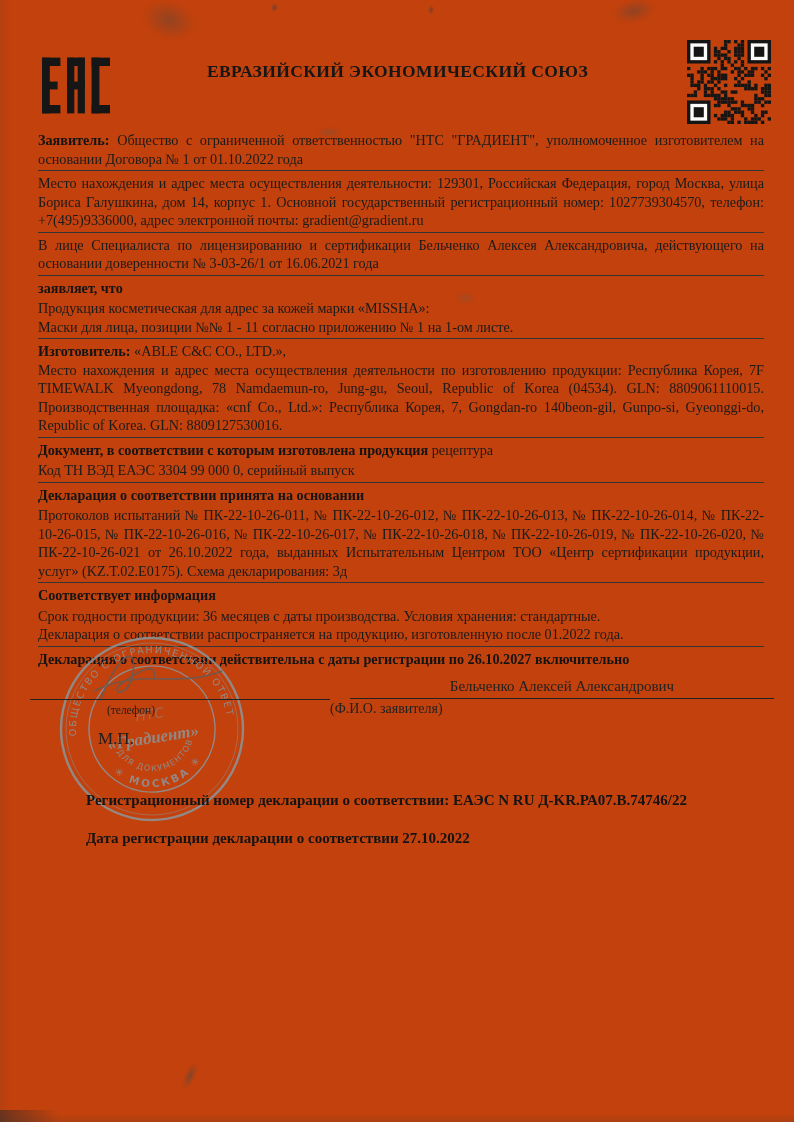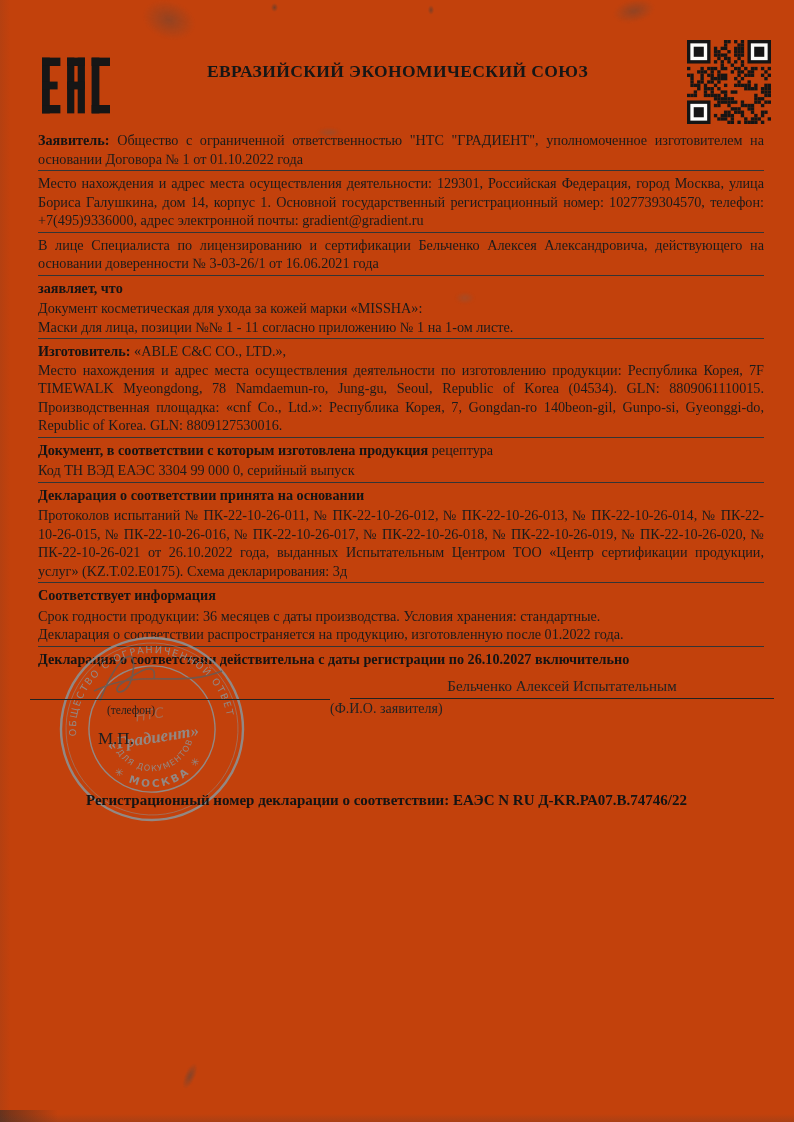--- a/index.html
+++ b/index.html
@@ -318,21 +318,21 @@
 
     <section class="sec hr">
       <p class="j">В лице Специалиста по лицензированию и сертификации Бельченко Алексея Александровича, действующего на основании доверенности № 3-03-26/1 от 16.06.2021 года</p>
     </section>
 
     <section class="sec">
       <p><b>заявляет, что</b></p>
     </section>
 
     <section class="sec hr">
-      <p>Документ косметическая для ухода за кожей марки «MISSHA»:</p>
+      <p>Продукция косметическая для адрес за кожей марки «MISSHA»:</p>
       <p>Маски для лица, позиции №№ 1 - 11 согласно приложению № 1 на 1-ом листе.</p>
     </section>
 
     <section class="sec hr">
       <p><b>Изготовитель:</b> <span>«ABLE C&amp;C CO., LTD.»,</span></p>
       <p class="j">Место нахождения и адрес места осуществления деятельности по изготовлению продукции: Республика Корея, 7F TIMEWALK Myeongdong, 78 Namdaemun-ro, Jung-gu, Seoul, Republic of Korea (04534). GLN: 8809061110015. Производственная площадка: «cnf Co., Ltd.»: Республика Корея, 7, Gongdan-ro 140beon-gil, Gunpo-si, Gyeonggi-do, Republic of Korea. GLN: 8809127530016.</p>
     </section>
 
     <section class="sec">
       <p><b>Документ, в соответствии с которым изготовлена продукция</b> <span>рецептура</span></p>
@@ -385,22 +385,23 @@
         <text x="0" y="-10" text-anchor="middle" font-size="14" opacity=".55" font-style="italic">НТС</text>
         <text x="0" y="14" text-anchor="middle" font-size="17" font-weight="bold" font-style="italic" font-family="Liberation Serif, serif">«Градиент»</text>
       </g>
       <path d="M -52,-28 C -35,-75 -12,-88 -20,-52 C -25,-30 -44,-36 -30,-46 C -10,-60 5,-68 2,-50 M -58,-38 C -10,-62 25,-40 70,-58" stroke="#5d5d5d" stroke-width="1.7" fill="none" opacity=".85"></path>
     </svg>
 
     <div class="sig-line-left"></div>
     <div class="cap-sign">(телефон)</div>
     <div class="cap-mp">М.П.</div>
 
-    <div class="sig-name">Бельченко Алексей Испытательным</div>
+    <div class="sig-name">Бельченко Алексей Александрович</div>
     <div class="sig-line-right"></div>
     <div class="cap-fio">(Ф.И.О. заявителя)</div>
   </div>
 
   <div class="footer">
     <div class="line">Регистрационный номер декларации о соответствии: ЕАЭС N RU Д-KR.РА07.В.74746/22</div>
+    <div class="line">Дата регистрации декларации о соответствии 27.10.2022</div>
   </div>
 
 </div>
 
 </body></html>

